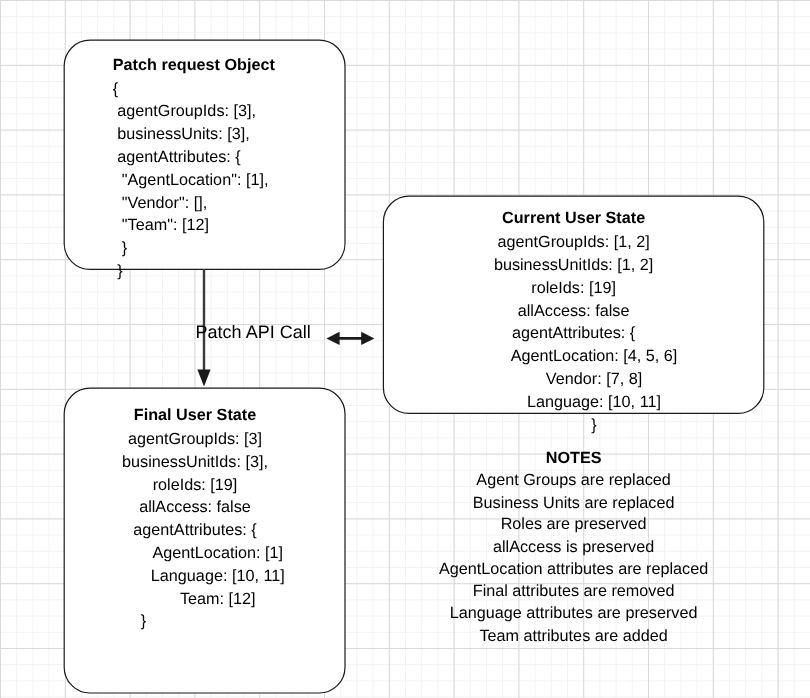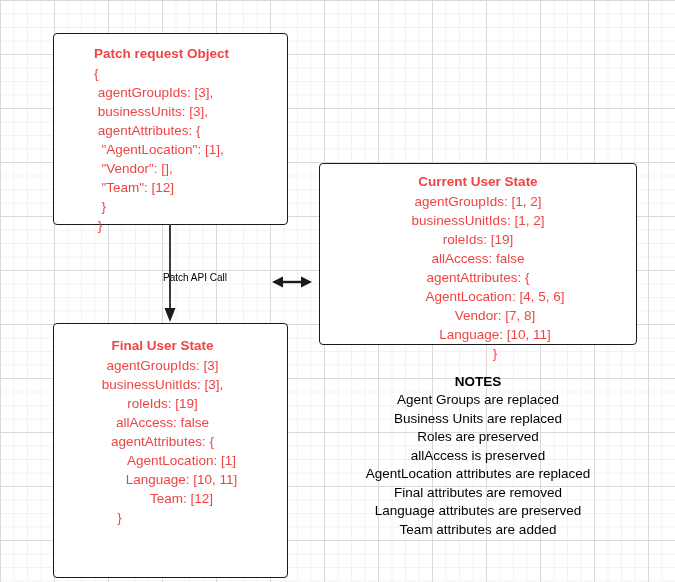--- a/index.html
+++ b/index.html
@@ -29,25 +29,25 @@
       54px 54px,
       13.5px 13.5px,
       13.5px 13.5px;
     background-position: 0 0, 0 0, 0 0, 0 0;
   }
 
   .node {
     position: absolute;
     box-sizing: border-box;
     border: 1.6px solid #1a1a1a;
-    border-radius: 4px;
+    border-radius: 22px;
     background: #ffffff;
     font-size: 13.5px;
     line-height: 19px;
-    color: #ef4444;
+    color: #000000;
   }
 
   .node-title {
     font-weight: bold;
     display: block;
     font-size: 13.5px;
     line-height: 20px;
   }
 
   .line { display: block; white-space: pre; }
@@ -98,21 +98,21 @@
     position: absolute;
     left: 160px;
     top: 224px;
     width: 20px;
     height: 100px;
   }
   #patch-api-label {
     position: absolute;
     left: 163px;
     top: 270px;
-    font-size: 10px;
+    font-size: 15px;
     line-height: 16px;
     color: #000000;
     white-space: nowrap;
   }
 
   
   #bidirectional-arrow {
     position: absolute;
     left: 270px;
     top: 270px;

